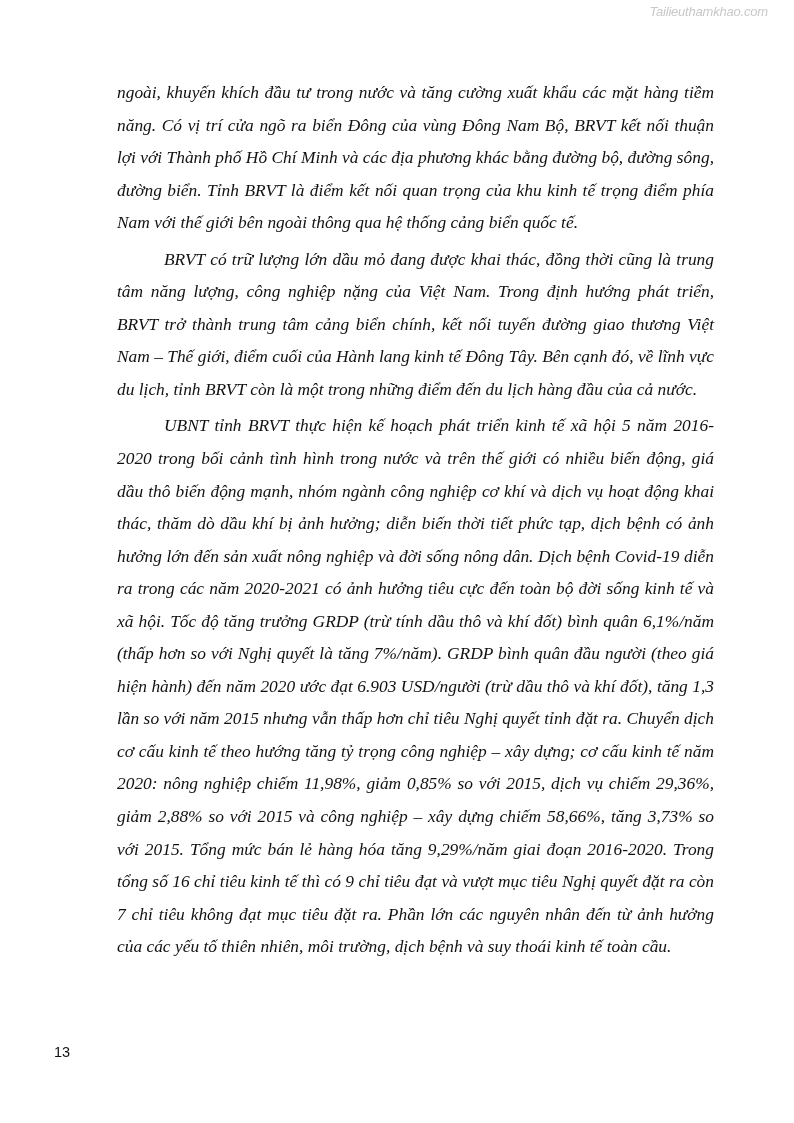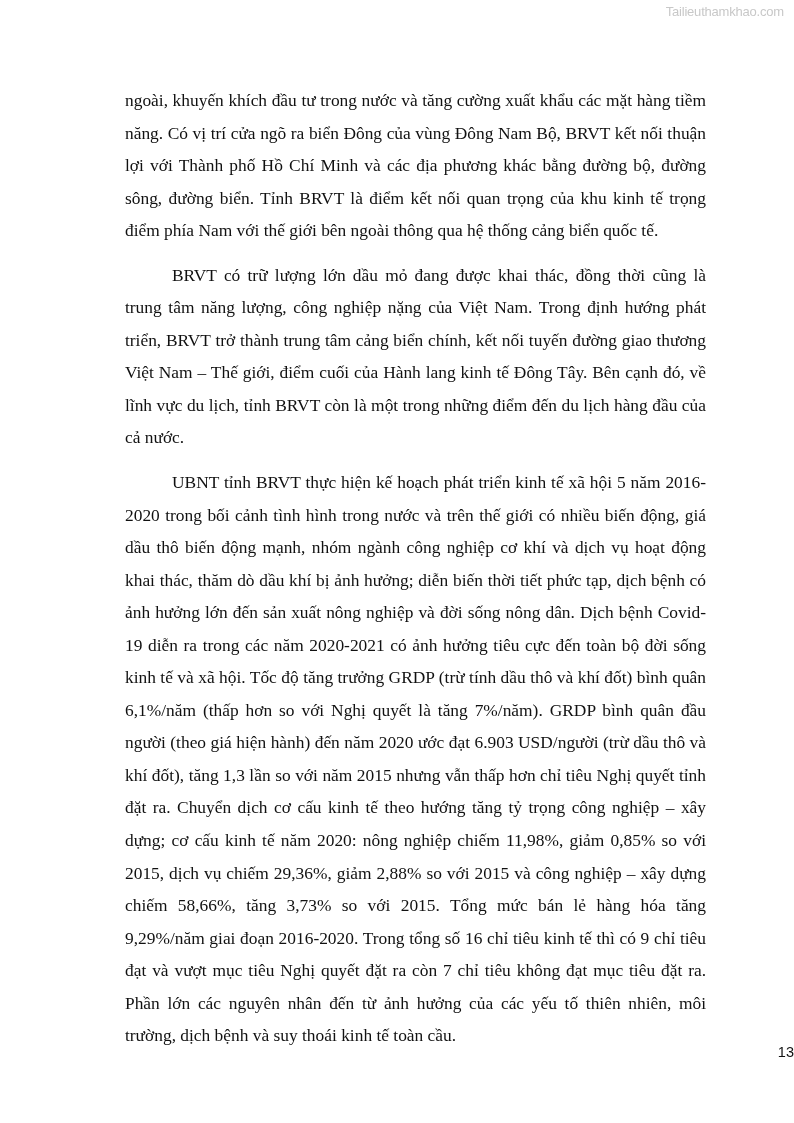--- a/index.html
+++ b/index.html
@@ -1,33 +1,33 @@
 <!DOCTYPE html>
 <html><head>
 <meta charset="utf-8">
 <style>
   html, body { margin: 0; padding: 0; background: #ffffff; }
   body { width: 794px; height: 1123px; position: relative; overflow: hidden; }
   .watermark {
-    position: absolute; top: 4px; right: 10px;
+    position: absolute; top: 4px; right: 26px;
     font-family: "Liberation Sans", sans-serif; font-size: 13px;
-    color: #c8c8c8; letter-spacing: -0.2px;
+    color: #c8c8c8; letter-spacing: -0.2px; font-style: italic;
   }
   .page-body {
     position: absolute; left: 113px; top: 72px; width: 605px;
     font-family: "Liberation Serif", serif; font-size: 17.4px;
     line-height: 32.55px; color: #111111;
     text-align: justify;
   }
-  .page-body p { margin: 12px; }
+  .page-body p { margin: 4px; font-style: italic; }
   .page-body p.indent { text-indent: 47px; }
   .page-number {
-    position: absolute; top: 1044px; left: 0; width: 794px; text-align: right;
+    position: absolute; top: 1044px; left: 0; width: 794px; text-align: left;
     font-family: "Liberation Sans", sans-serif; font-size: 14.5px; color: #111;
-    padding-left: 30px; box-sizing: border-box;
+    padding-left: 54px; box-sizing: border-box;
   }
 </style>
 </head>
 <body>
 
 <div class="watermark">Tailieuthamkhao.com</div>
 
 <div class="page-body">
   <p class="">ngoài, khuyến khích đầu tư trong nước và tăng cường xuất khẩu các mặt hàng tiềm năng. Có vị trí cửa ngõ ra biển Đông của vùng Đông Nam Bộ, BRVT kết nối thuận lợi với Thành phố Hồ Chí Minh và các địa phương khác bằng đường bộ, đường sông, đường biển. Tỉnh BRVT là điểm kết nối quan trọng của khu kinh tế trọng điểm phía Nam với thế giới bên ngoài thông qua hệ thống cảng biển quốc tế.</p>
   <p class="indent">BRVT có trữ lượng lớn dầu mỏ đang được khai thác, đồng thời cũng là trung tâm năng lượng, công nghiệp nặng của Việt Nam. Trong định hướng phát triển, BRVT trở thành trung tâm cảng biển chính, kết nối tuyến đường giao thương Việt Nam – Thế giới, điểm cuối của Hành lang kinh tế Đông Tây. Bên cạnh đó, về lĩnh vực du lịch, tỉnh BRVT còn là một trong những điểm đến du lịch hàng đầu của cả nước.</p>

